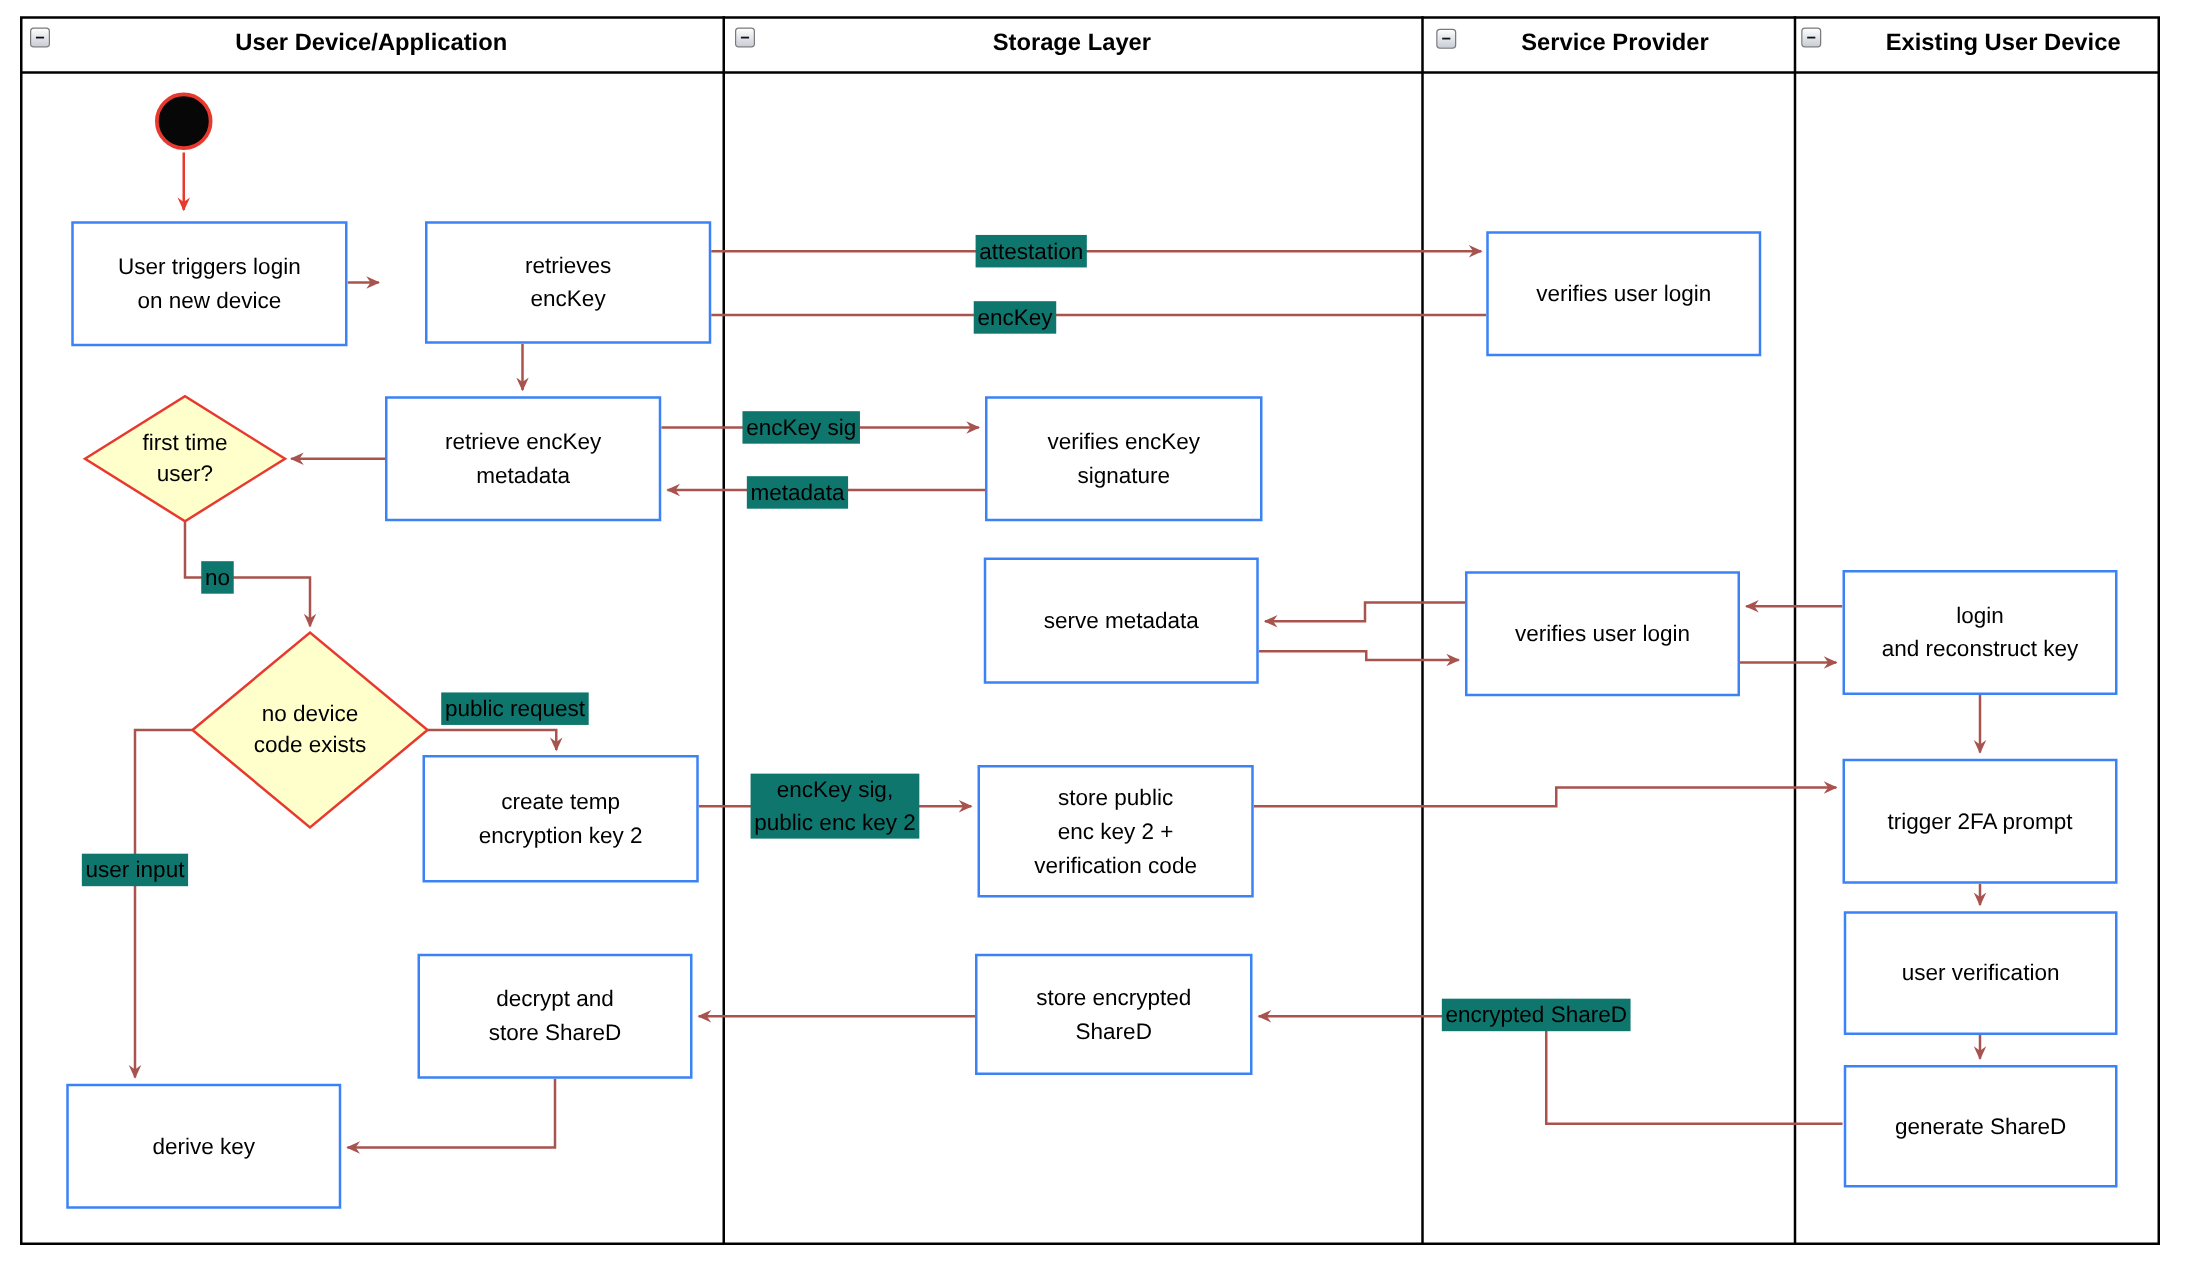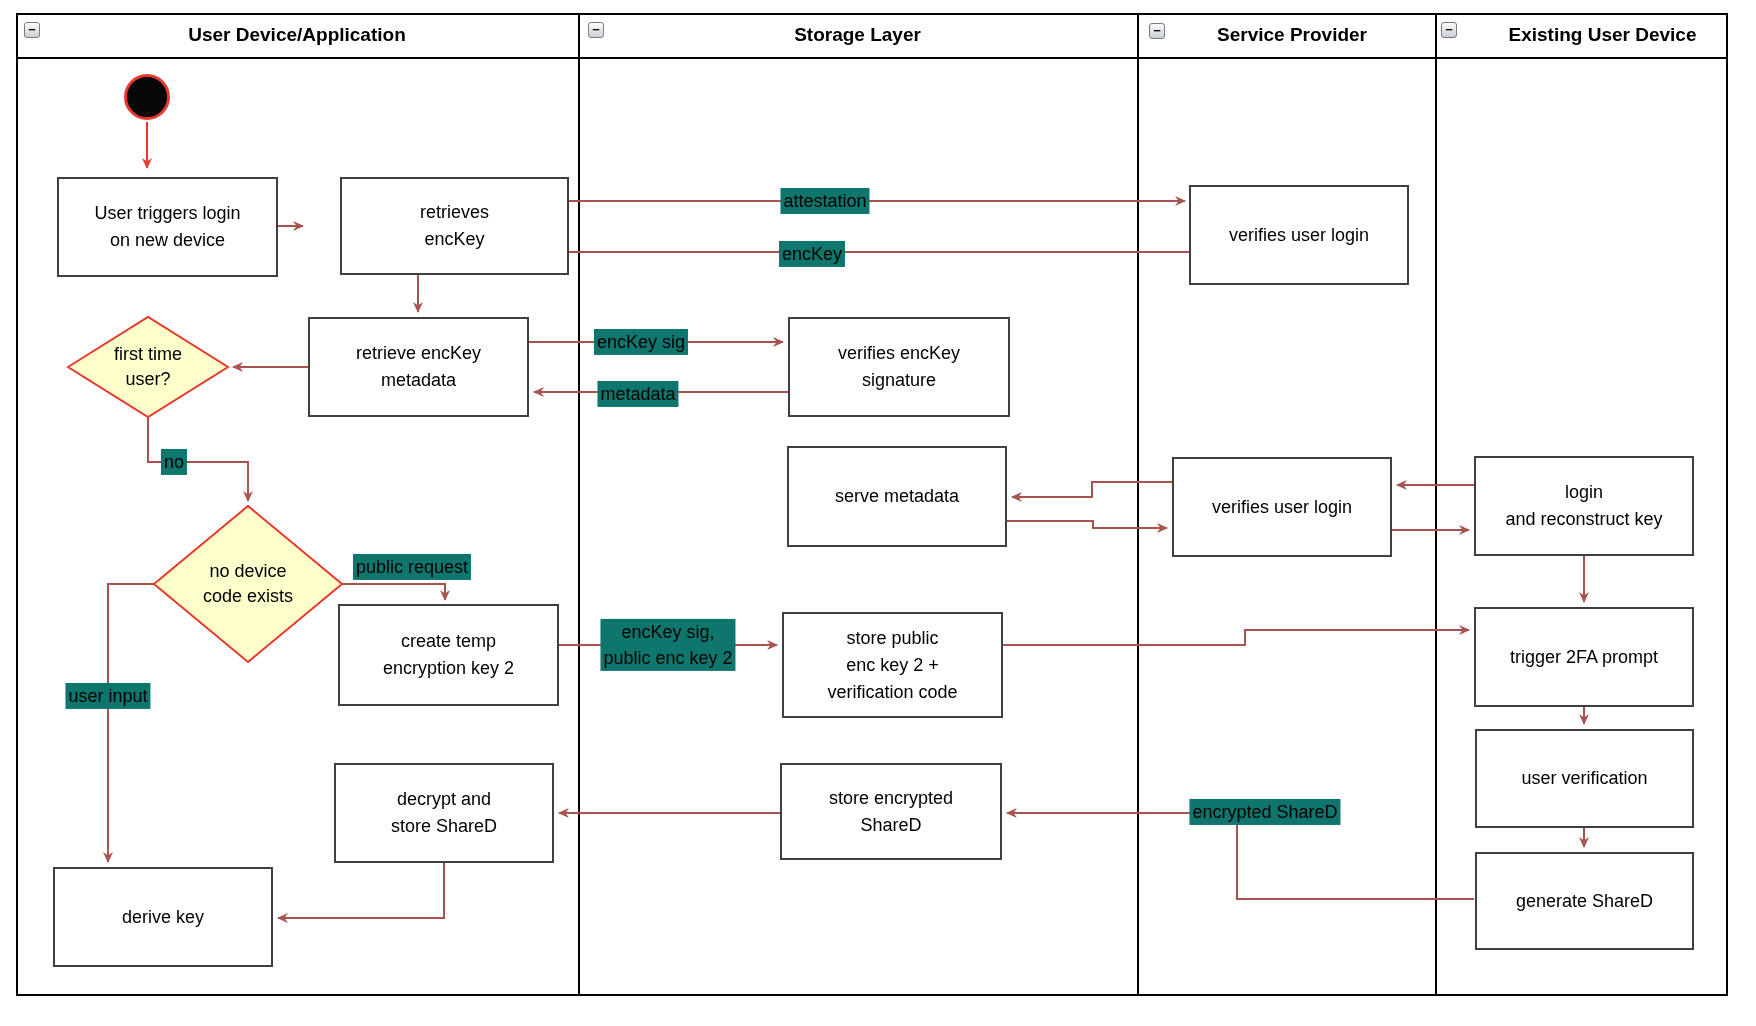--- a/index.html
+++ b/index.html
@@ -8,21 +8,21 @@
   
   .frame{position:absolute;left:16px;top:13px;width:1712px;height:983px;border:2px solid #000;box-sizing:border-box;}
   .vdiv{position:absolute;top:13px;height:983px;width:2px;background:#000;}
   .hline{position:absolute;left:16px;top:57px;width:1712px;height:2px;background:#000;}
   .lane-title{position:absolute;top:13px;height:44px;display:flex;align-items:center;justify-content:center;
               font-weight:bold;font-size:19px;}
   .collapse{position:absolute;width:16px;height:16px;border:1px solid #7a7a7a;border-radius:3px;
             background:linear-gradient(#fdfdfd,#c9ced6);font-size:13px;font-weight:bold;line-height:14px;
             text-align:center;color:#111;box-sizing:border-box;}
   
-  .node{position:absolute;border:2px solid #404040;background:#fff;box-sizing:border-box;
+  .node{position:absolute;border:2px solid #3b82f6;background:#fff;box-sizing:border-box;
         display:flex;align-items:center;justify-content:center;text-align:center;
         font-size:18px;line-height:1.5;white-space:pre-line;}
   .dtext{position:absolute;display:flex;align-items:center;justify-content:center;text-align:center;
          font-size:18px;line-height:1.4;white-space:pre-line;transform:translate(-50%,-50%);}
   .start{position:absolute;left:124px;top:74px;width:46px;height:46px;border-radius:50%;
          background:#070707;border:3px solid #e8392f;box-sizing:border-box;}
   
   .elabel{position:absolute;transform:translate(-50%,-50%);background:#0f766e;padding:0 3px;
           font-size:18px;line-height:1.45;white-space:pre-line;text-align:center;}
   svg.edges{position:absolute;left:0;top:0;}
@@ -126,15 +126,15 @@
 
   <div class="elabel" style="left:825px;top:201px;">attestation</div>
   <div class="elabel" style="left:812px;top:254px;">encKey</div>
   <div class="elabel" style="left:641px;top:342px;">encKey sig</div>
   <div class="elabel" style="left:638px;top:394px;">metadata</div>
   <div class="elabel" style="left:174px;top:462px;">no</div>
   <div class="elabel" style="left:412px;top:567px;">public request</div>
   <div class="elabel" style="left:108px;top:696px;">user input</div>
   <div class="elabel" style="left:668px;top:645px;">encKey sig,
 public enc key 2</div>
-  <div class="elabel" style="left:1229px;top:812px;margin-left:36px;">encrypted ShareD</div>
+  <div class="elabel" style="left:1229px;top:812px;">encrypted ShareD</div>
 
 </div>
 
 </body></html>

